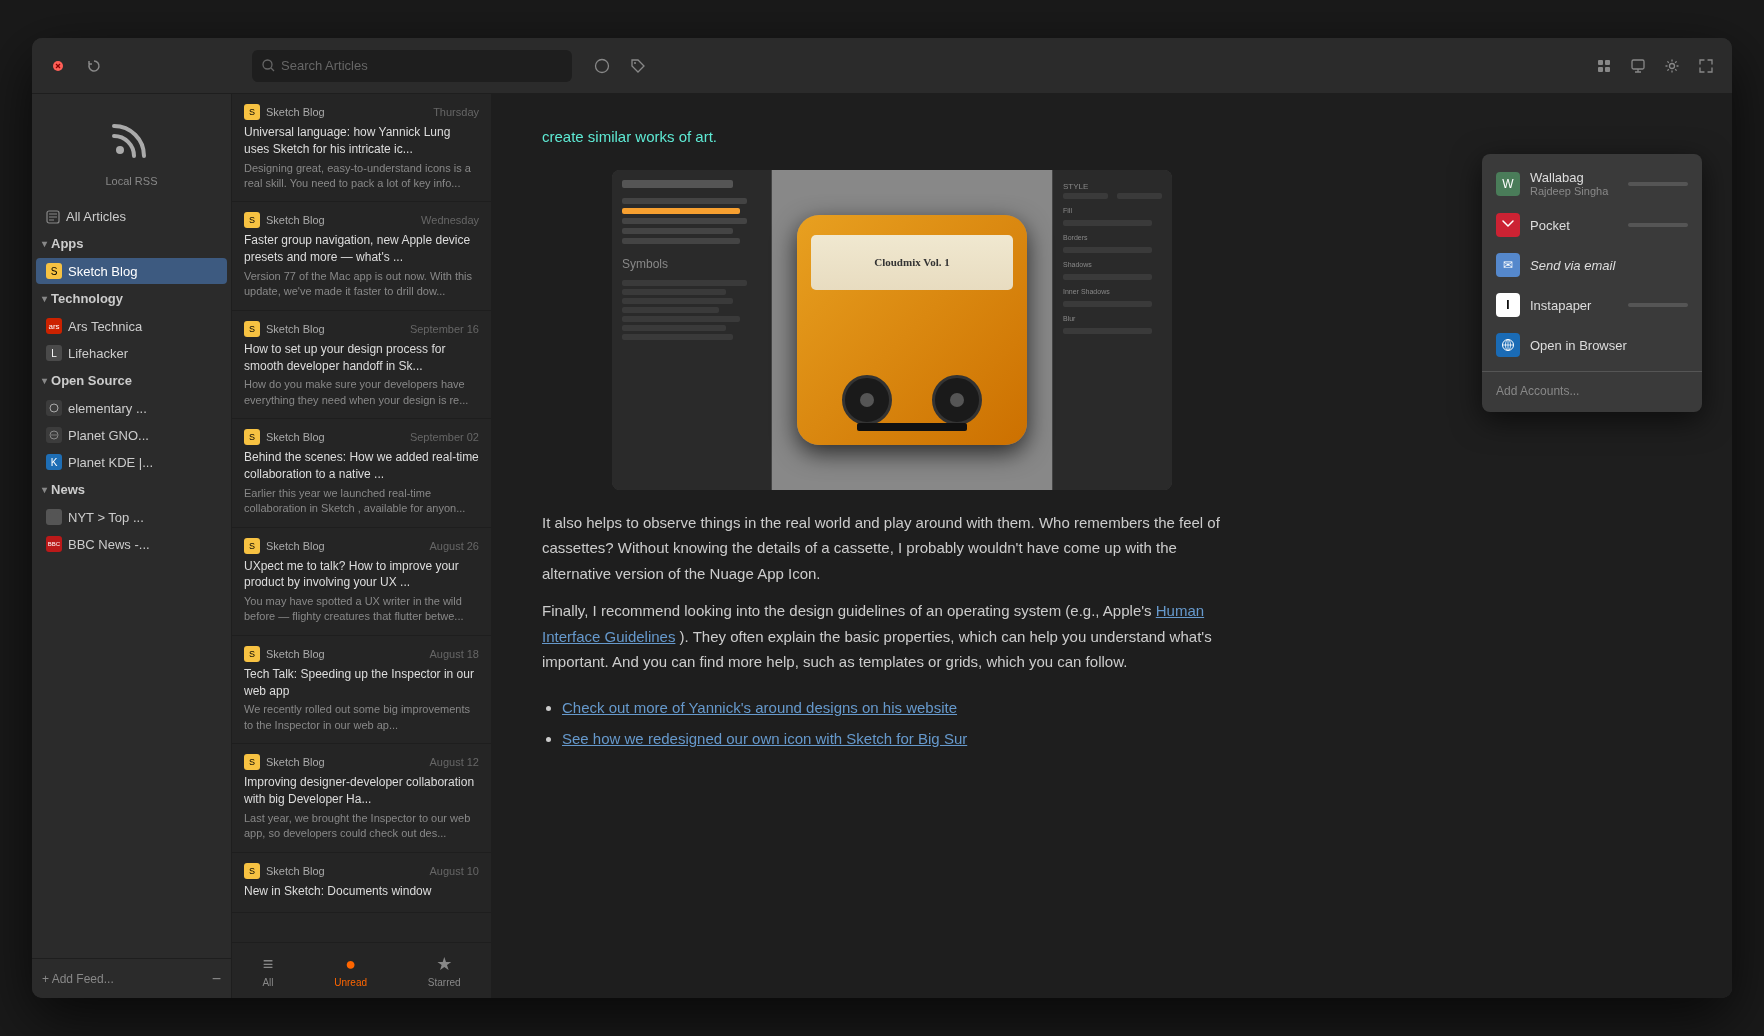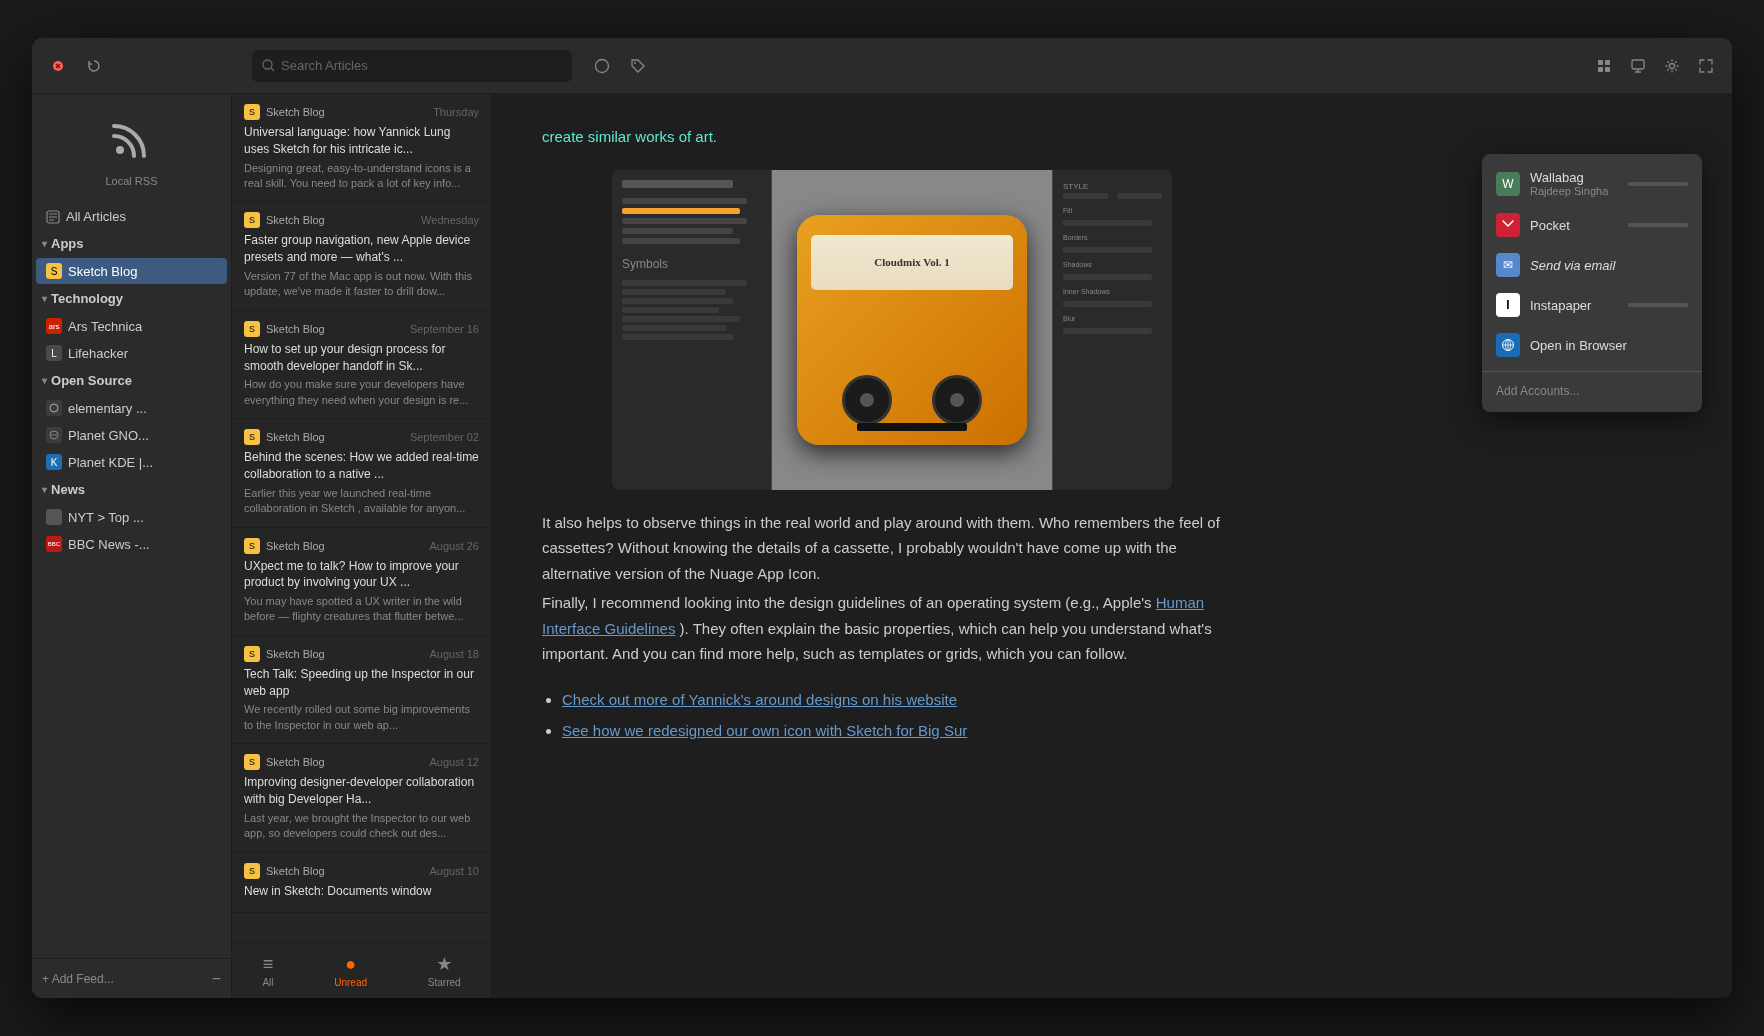--- a/index.html
+++ b/index.html
@@ -762,21 +762,21 @@
               <div style="color:#888;font-size:7px;margin-bottom:3px;">Shadows</div>
               <div style="height:6px;background:#3a3a3a;border-radius:2px;margin-bottom:6px;width:90%;"></div>
               <div style="color:#888;font-size:7px;margin-bottom:3px;">Inner Shadows</div>
               <div style="height:6px;background:#3a3a3a;border-radius:2px;margin-bottom:6px;width:90%;"></div>
               <div style="color:#888;font-size:7px;margin-bottom:3px;">Blur</div>
               <div style="height:6px;background:#3a3a3a;border-radius:2px;margin-bottom:6px;width:90%;"></div>
             </div>
           </div>
         </div>
 
-        <p style="margin-bottom:4px;">It also helps to observe things in the real world and play around with them. Who remembers the feel of cassettes? Without knowing the details of a cassette, I probably wouldn't have come up with the alternative version of the Nuage App Icon.</p>
+        <p style="margin-bottom:12px;">It also helps to observe things in the real world and play around with them. Who remembers the feel of cassettes? Without knowing the details of a cassette, I probably wouldn't have come up with the alternative version of the Nuage App Icon.</p>
 
 
         <p style="margin-bottom:20px;">
           <span>Finally, I recommend looking into the design guidelines of an operating system (e.g., Apple's</span>
           <a class="article-link">Human Interface Guidelines</a>
           <span>). They often explain the basic properties, which can help you understand what's important. And you can find more help, such as templates or grids, which you can follow.</span>
         </p>
 
         <ul class="bullet-list">
           <li><a class="article-link">Check out more of Yannick's around designs on his website</a></li>

